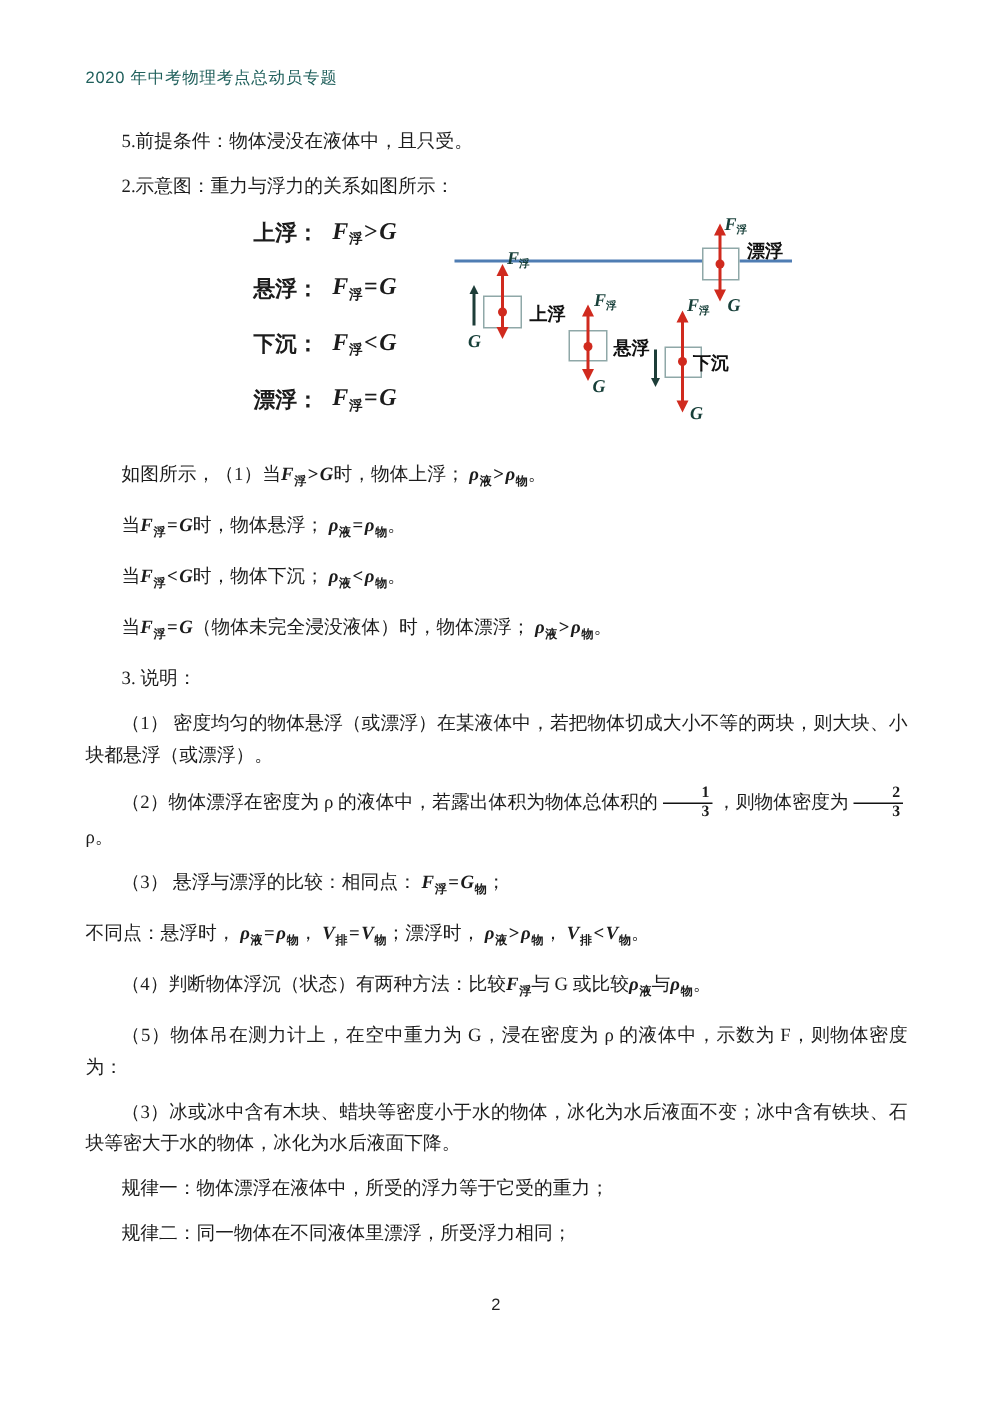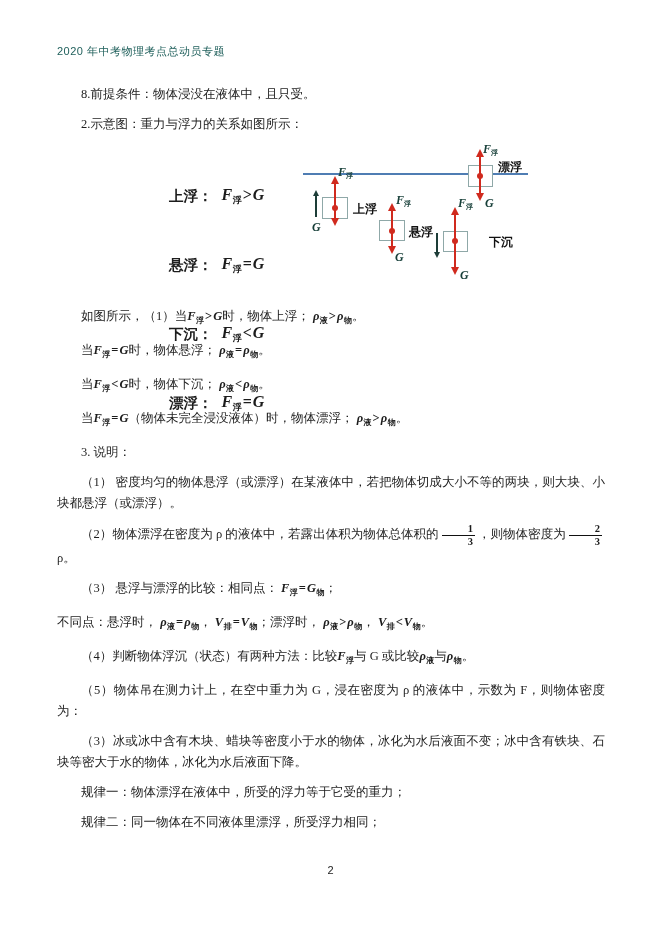--- a/index.html
+++ b/index.html
@@ -30,21 +30,21 @@
   .frac{display:inline-flex;flex-direction:column;align-items:center;vertical-align:middle;
         font-weight:bold;font-size:10.5px;line-height:1.15;margin:0 3px;}
   .frac .num{border-bottom:1px solid #111;padding:0 2px;}
   .bigfrac{display:inline-flex;flex-direction:column;align-items:center;vertical-align:middle;
         font-weight:bold;font-style:italic;font-size:12.5px;line-height:1.2;margin:0 3px;}
   .bigfrac .num{border-bottom:1.4px solid #111;padding:0 3px;}
 
   
   .diagram{position:relative;height:152px;margin:2px 0 10px 0;}
   .legend{position:absolute;left:112px;top:2px;}
-  .legend-row{display:flex;align-items:center;height:37px;margin-top:32px;}
+  .legend-row{display:flex;height:37px;}
   .legend-label{font-family:"Liberation Sans","DejaVu Sans",sans-serif;
     font-weight:bold;font-size:14.5px;margin-right:9px;}
   .legend-formula{font-size:16px;}
   .legend-formula .mvar sub{font-size:9px;}
   .waterline{position:absolute;left:246px;top:29px;width:225px;height:2px;background:var(--water);}
   .fbox{position:absolute;border:1px solid var(--boxborder);background:#fff;box-sizing:border-box;}
   .rline{position:absolute;width:2px;background:var(--arrow);}
   .rhead-up{position:absolute;width:0;height:0;border-left:4px solid transparent;
     border-right:4px solid transparent;border-bottom:8px solid var(--arrow);}
   .rhead-down{position:absolute;width:0;height:0;border-left:4px solid transparent;
@@ -64,21 +64,21 @@
     font-family:"Liberation Sans","DejaVu Sans",sans-serif;font-size:11px;color:#222;}
 </style>
 </head>
 <body>
 
 <div class="page-header">2020 年中考物理考点总动员专题</div>
 
 <div class="content">
 
   <div id="intro-paragraphs">
-      <p class="para indent"><span>8.前提条件：物体浸没在液体中，且只受。</span></p>
+      <p class="para indent"><span>5.前提条件：物体浸没在液体中，且只受。</span></p>
       <p class="para indent"><span>2.示意图：重力与浮力的关系如图所示：</span></p>
     </div>
 
   <div class="diagram">
     <div id="legend" class="legend">
         <div class="legend-row">
           <span class="legend-label">上浮：</span>
           <span class="legend-formula"><span class="mvar"><span>F</span><sub>浮</sub></span><span class="mop">&gt;</span><span class="mvar"><span>G</span></span></span>
         </div>
         <div class="legend-row">
@@ -124,21 +124,21 @@
     <div>
       <div class="mline" style="left:379px;top:89px;height:20px"></div>
       <div class="mhead-down" style="left:376.5px;top:108px"></div>
       <div class="fbox" style="left:386px;top:87px;width:25px;height:21px"></div>
       <div class="rline" style="left:397px;top:70px;height:55px"></div>
       <div class="rhead-up" style="left:394px;top:63px"></div>
       <div class="rhead-down" style="left:394px;top:123px"></div>
       <div class="rdot" style="left:395px;top:94px"></div>
       <span class="flab" style="left:401px;top:52px"><span>F</span><sub>浮</sub></span>
       <span class="glab" style="left:403px;top:124px">G</span>
-      <span class="boxname" style="left:432px;top:90px">下沉</span>
+      <span class="boxname" style="left:405px;top:90px">下沉</span>
     </div>
 
     <div>
       <div class="fbox" style="left:411px;top:21px;width:25px;height:22px"></div>
       <div class="rline" style="left:422px;top:12px;height:39px"></div>
       <div class="rhead-up" style="left:419px;top:5px"></div>
       <div class="rhead-down" style="left:419px;top:49px"></div>
       <div class="rdot" style="left:420px;top:29px"></div>
       <span class="flab" style="left:426px;top:-2px"><span>F</span><sub>浮</sub></span>
       <span class="glab" style="left:428px;top:52px">G</span>

